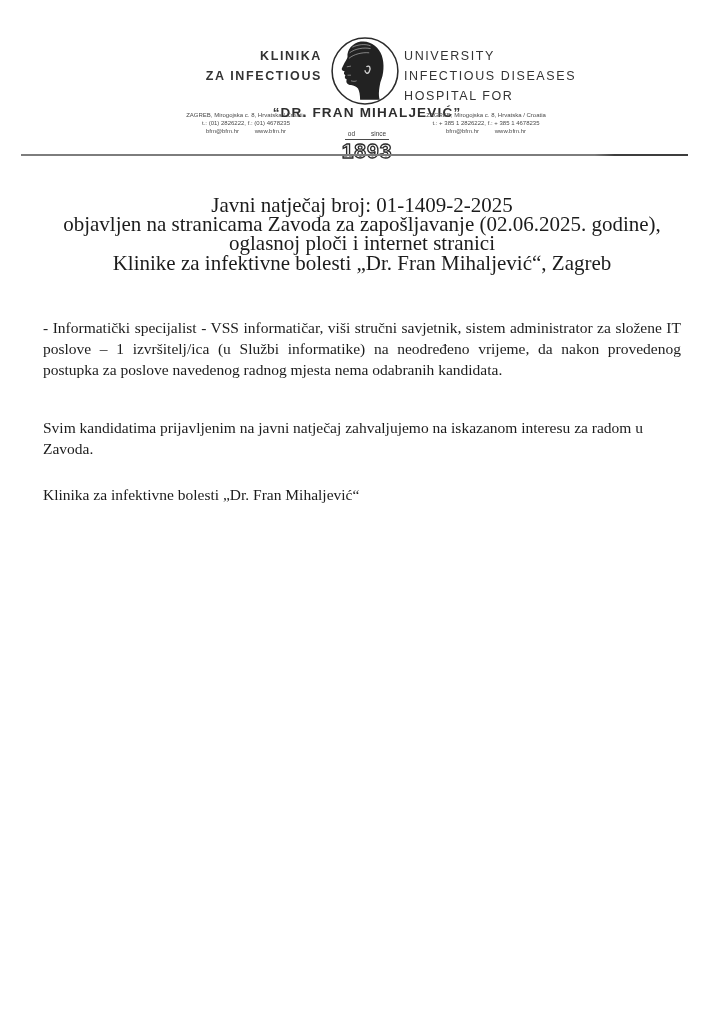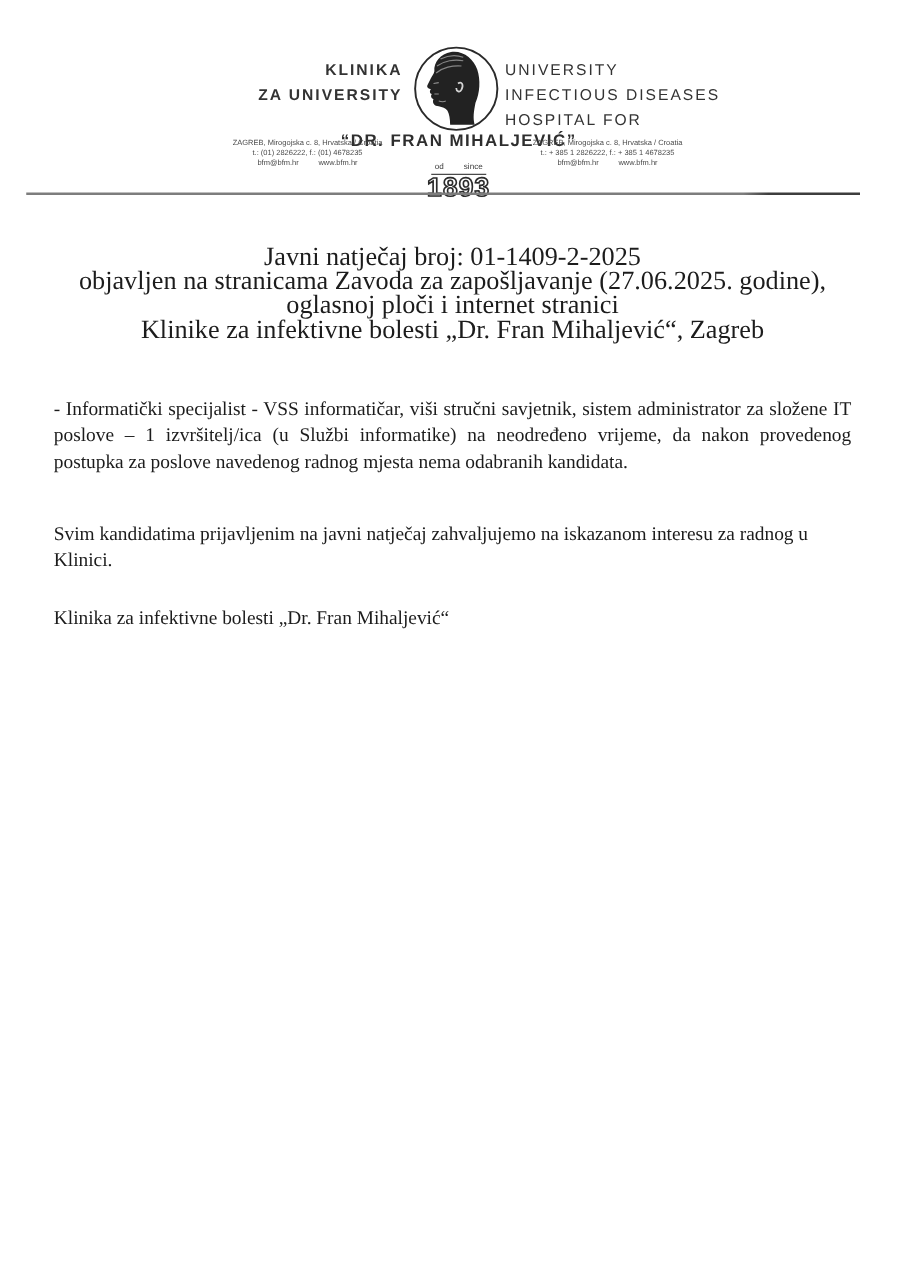--- a/index.html
+++ b/index.html
@@ -105,21 +105,21 @@
     font-size: 15.5px; line-height: 21px;
   }
 </style>
 </head>
 <body>
 
 <div class="page">
 
   <div class="name-hr">
     <div>KLINIKA</div>
-    <div>ZA UNIVERSITY</div>
+    <div>ZA INFECTIOUS</div>
   </div>
 
   <div class="emblem">
     <svg viewBox="0 0 100 100" width="70" height="70" aria-hidden="true">
       <circle cx="50" cy="50" r="47" fill="none" stroke="#2b2b2b" stroke-width="2.2"></circle>
       <path fill="#222222" d="M 44 8
         C 32 10, 24 20, 25 30
         C 24.5 33, 22 36, 21 38
         L 17 46
         C 16 49, 19 50, 21 50.5
@@ -168,24 +168,24 @@
     <div class="est-words">
       <span>od</span><span class="since">since</span>
     </div>
     <div class="est-year">1893</div>
   </div>
 
   <div class="rule"></div>
 
   <div class="title-block">
     <div>Javni natječaj broj: 01-1409-2-2025</div>
-    <div>objavljen na stranicama Zavoda za zapošljavanje (27.06.2025. godine),</div>
+    <div>objavljen na stranicama Zavoda za zapošljavanje (02.06.2025. godine),</div>
     <div>oglasnoj ploči i internet stranici</div>
     <div>Klinike za infektivne bolesti „Dr. Fran Mihaljević“, Zagreb</div>
   </div>
 
   <div class="para1">- Informatički specijalist - VSS informatičar, viši stručni savjetnik, sistem administrator za složene IT poslove – 1 izvršitelj/ica (u Službi informatike) na neodređeno vrijeme, da nakon provedenog postupka za poslove navedenog radnog mjesta nema odabranih kandidata.</div>
 
-  <div class="para2">Svim kandidatima prijavljenim na javni natječaj zahvaljujemo na iskazanom interesu za radnog u Klinici.</div>
+  <div class="para2">Svim kandidatima prijavljenim na javni natječaj zahvaljujemo na iskazanom interesu za radom u Zavoda.</div>
 
   <div class="signature">Klinika za infektivne bolesti „Dr. Fran Mihaljević“</div>
 
 </div>
 
 </body></html>

